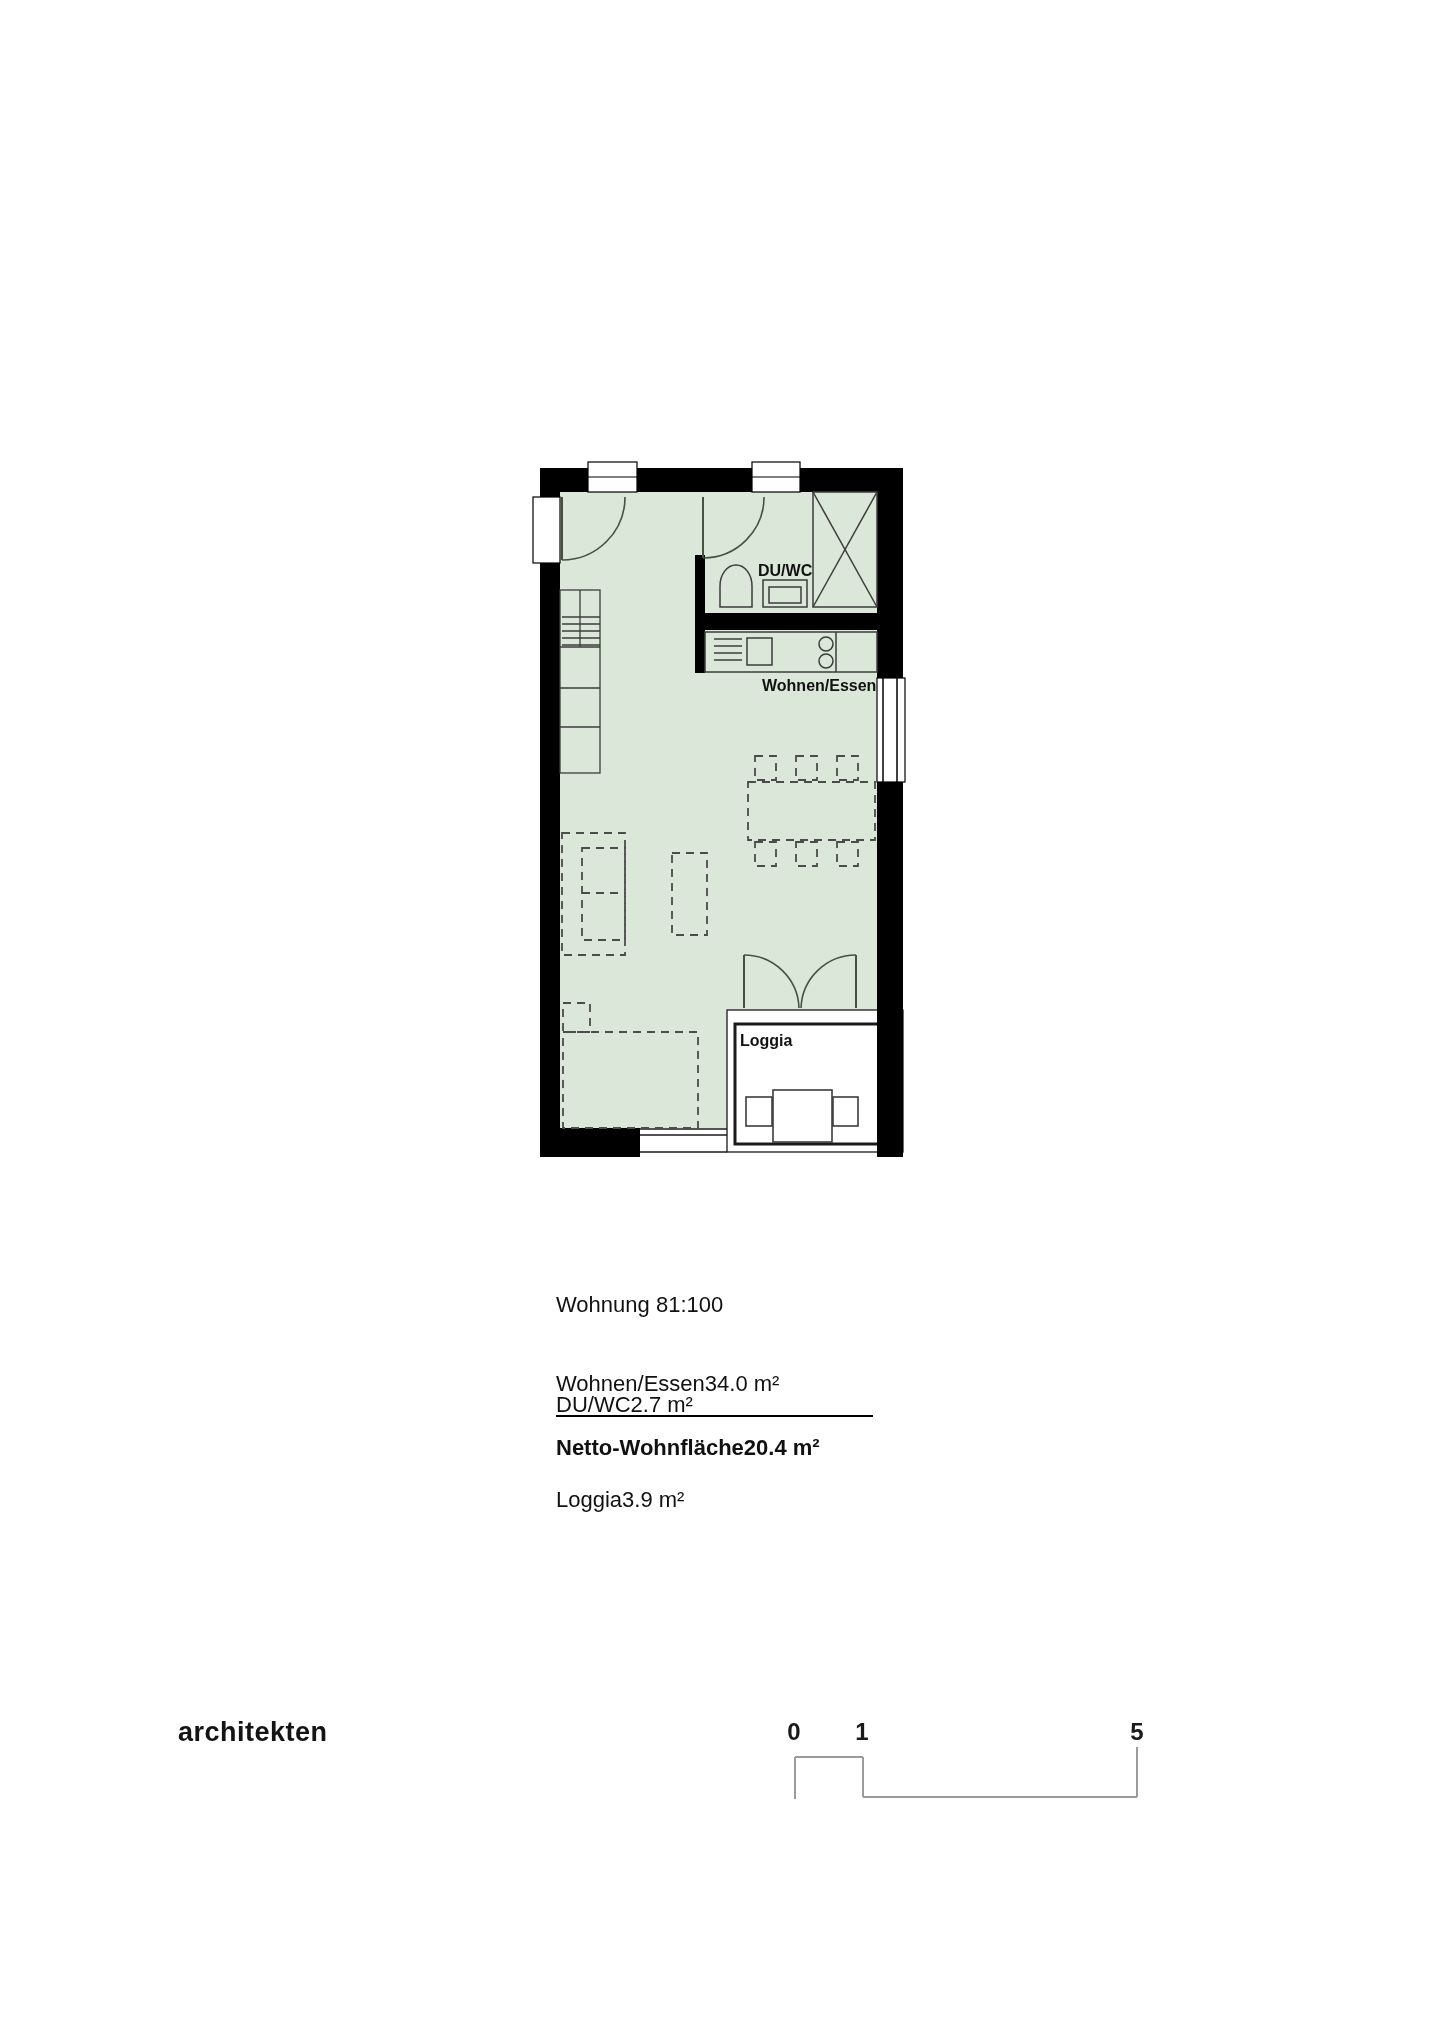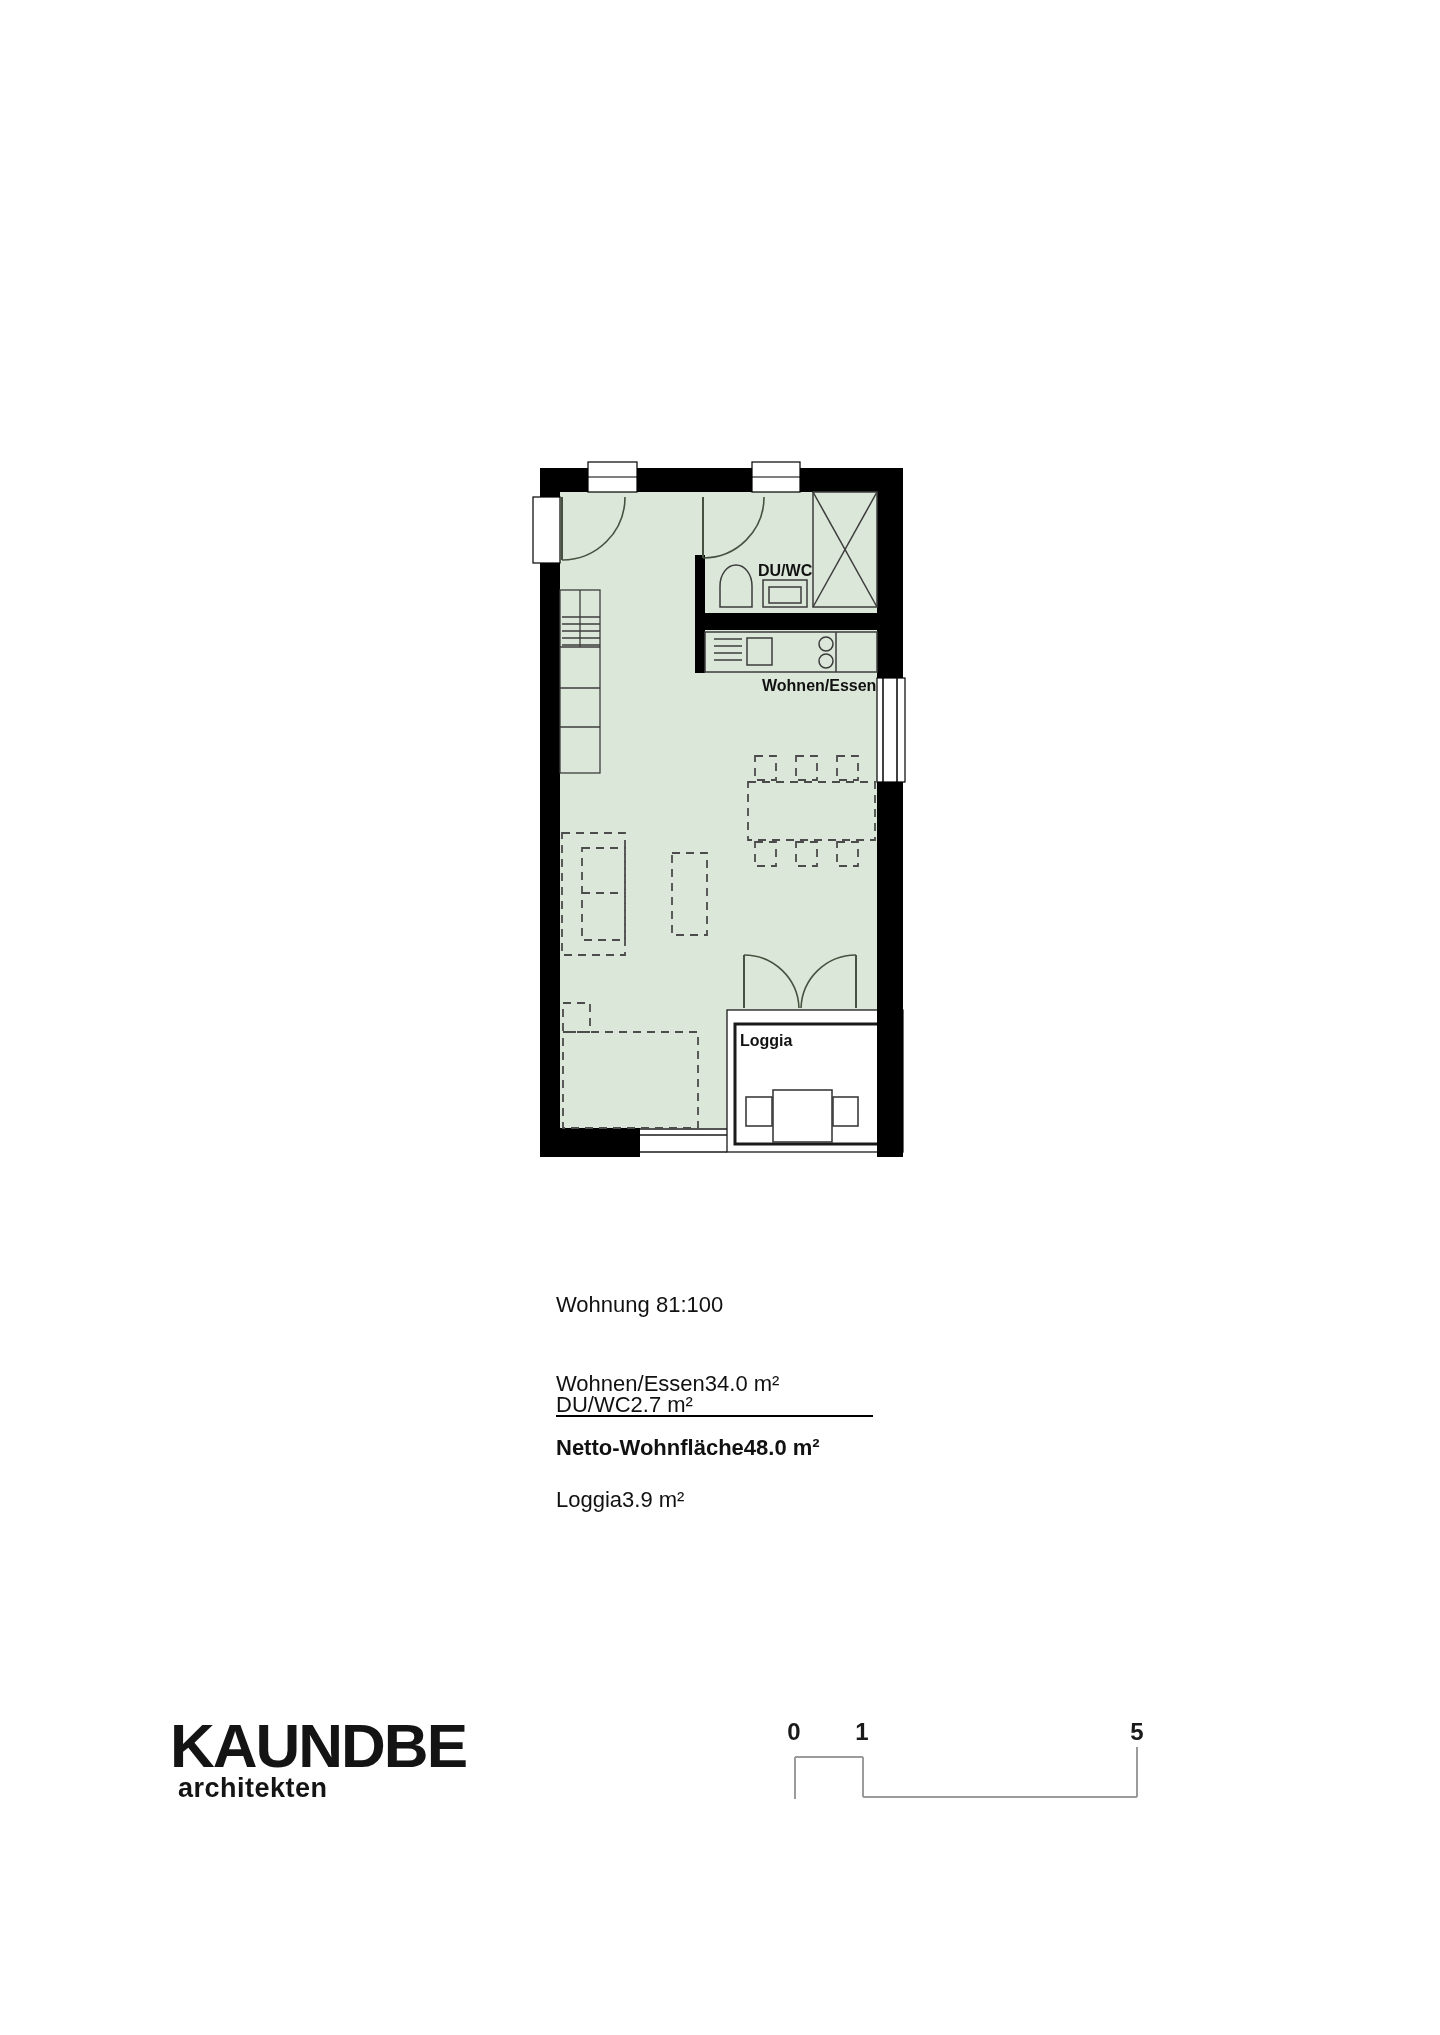--- a/index.html
+++ b/index.html
@@ -185,30 +185,29 @@
       <span>Wohnen/Essen</span>
       <span class="val">34.0 m²</span>
     </div>
     <div class="trow" id="row-2">
       <span>DU/WC</span>
       <span class="val">2.7 m²</span>
     </div>
     <div id="table-rule"></div>
     <div class="trow" id="row-total">
       <span>Netto-Wohnfläche</span>
-      <span class="val">48.0 m²</span>
+      <span class="val">20.4 m²</span>
     </div>
     <div class="trow" id="row-loggia">
       <span>Loggia</span>
       <span class="val">3.9 m²</span>
     </div>
   </div>
 
   <div id="logo">
-    <div class="word">KAUNDBE</div>
     <div class="sub">architekten</div>
   </div>
 
   <svg id="scalebar" viewBox="770 1712 385 100" xmlns="http://www.w3.org/2000/svg">
     <text class="scale-num" x="794" y="1740" text-anchor="middle">0</text>
     <text class="scale-num" x="862" y="1740" text-anchor="middle">1</text>
     <text class="scale-num" x="1137" y="1740" text-anchor="middle">5</text>
     <g stroke="#9b9b9b" stroke-width="2" fill="none">
       <line x1="795" y1="1757" x2="863" y2="1757"></line>
       <line x1="795" y1="1757" x2="795" y2="1799"></line>

